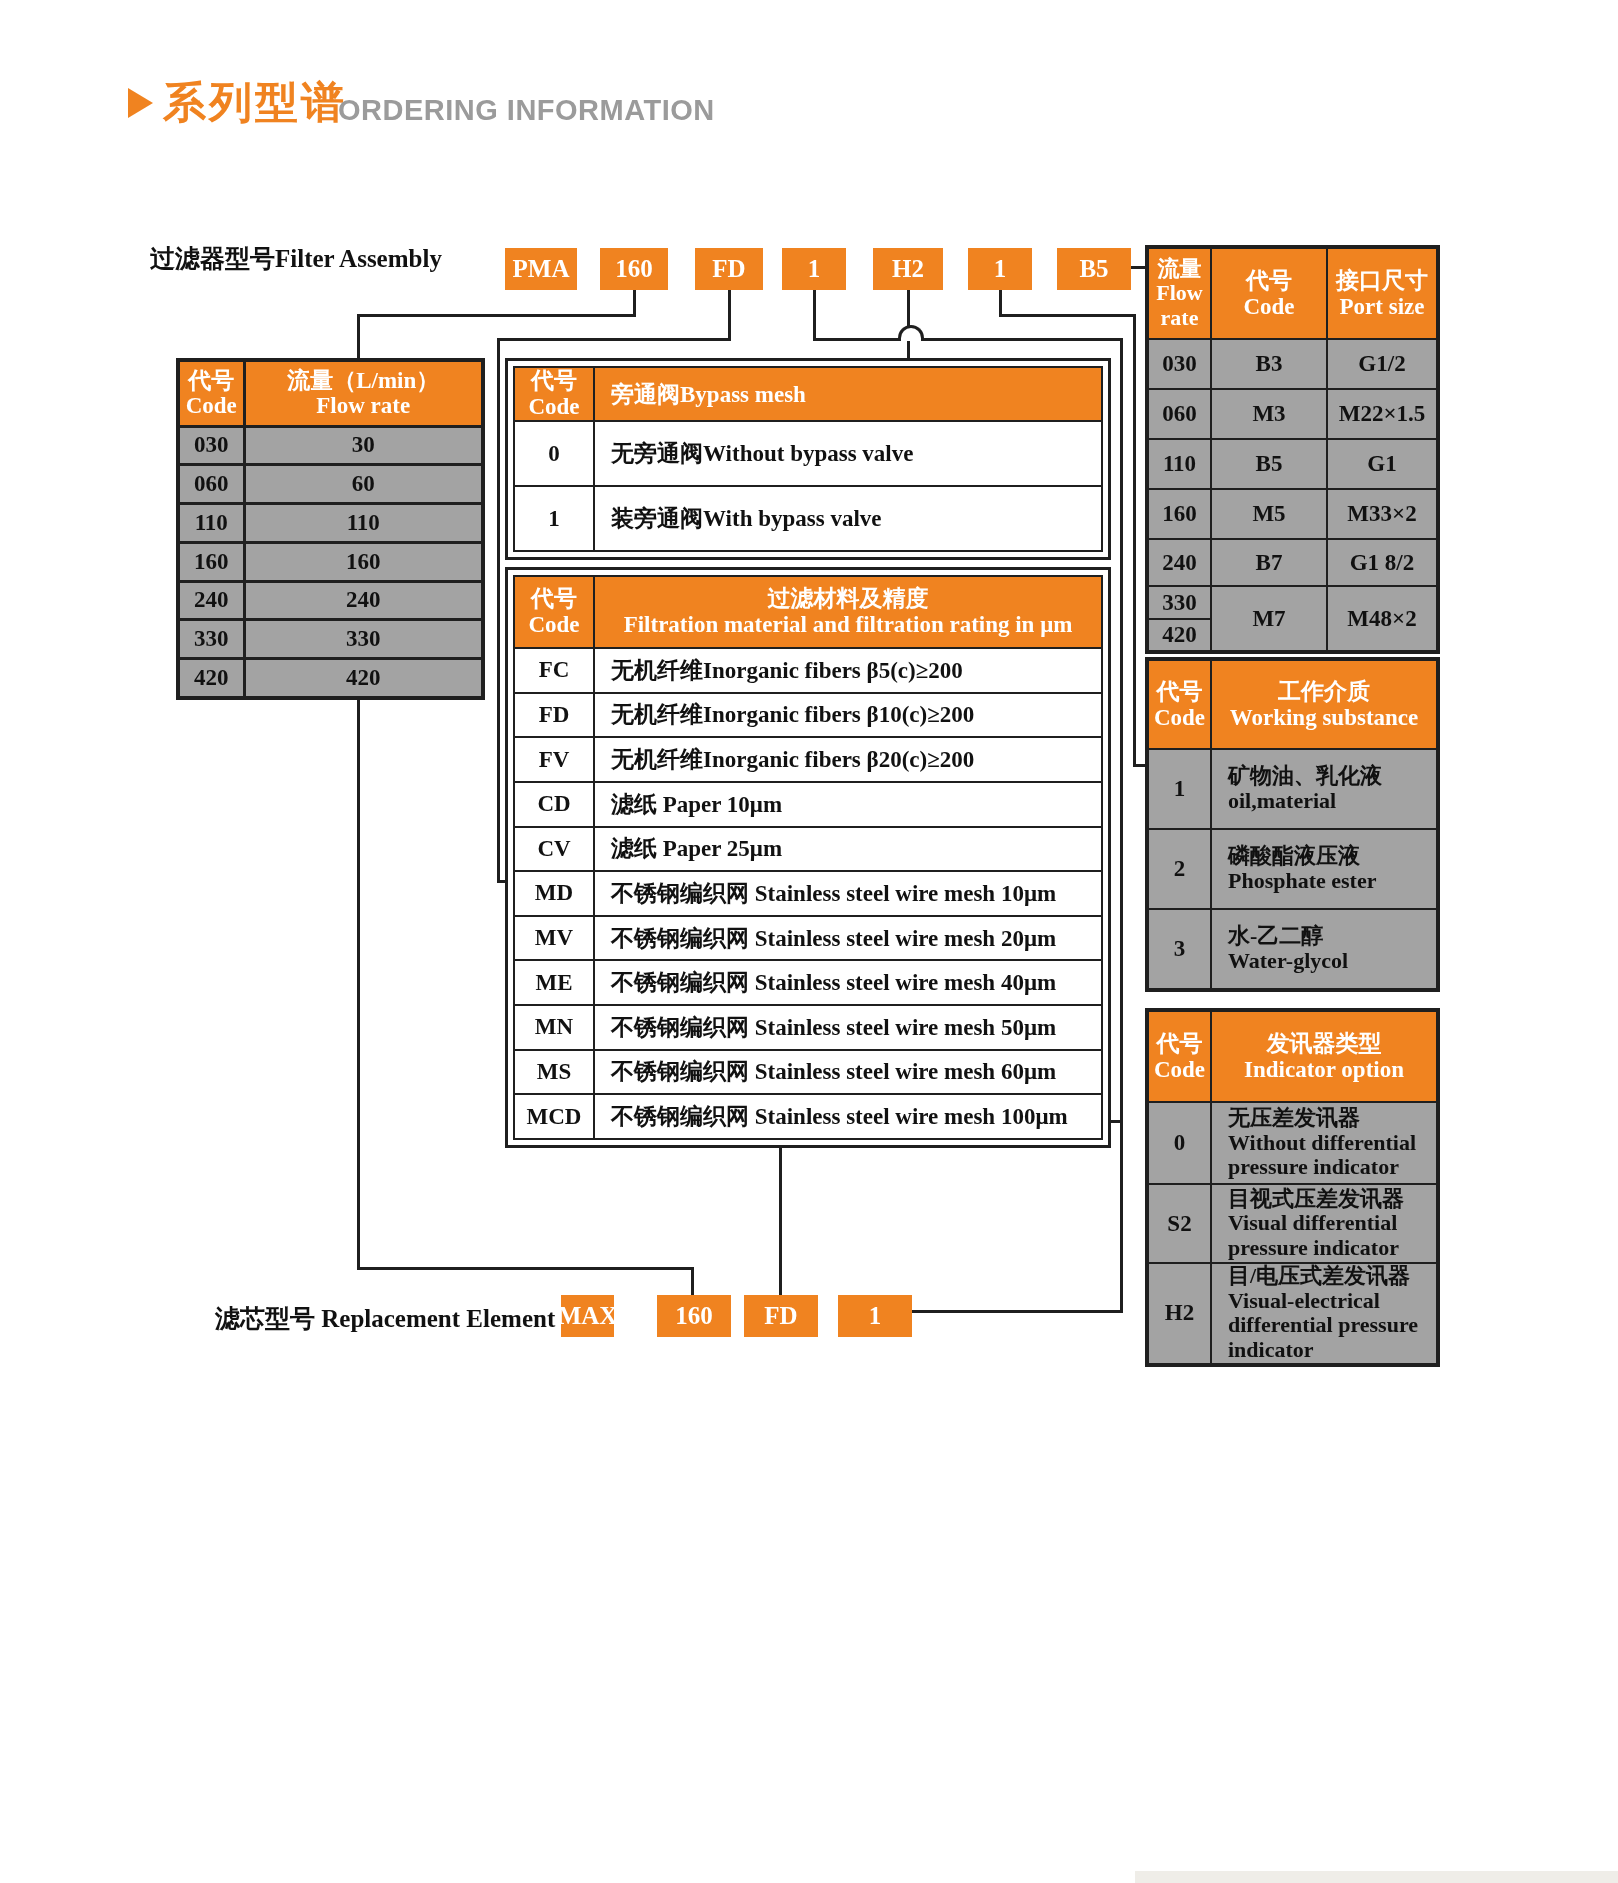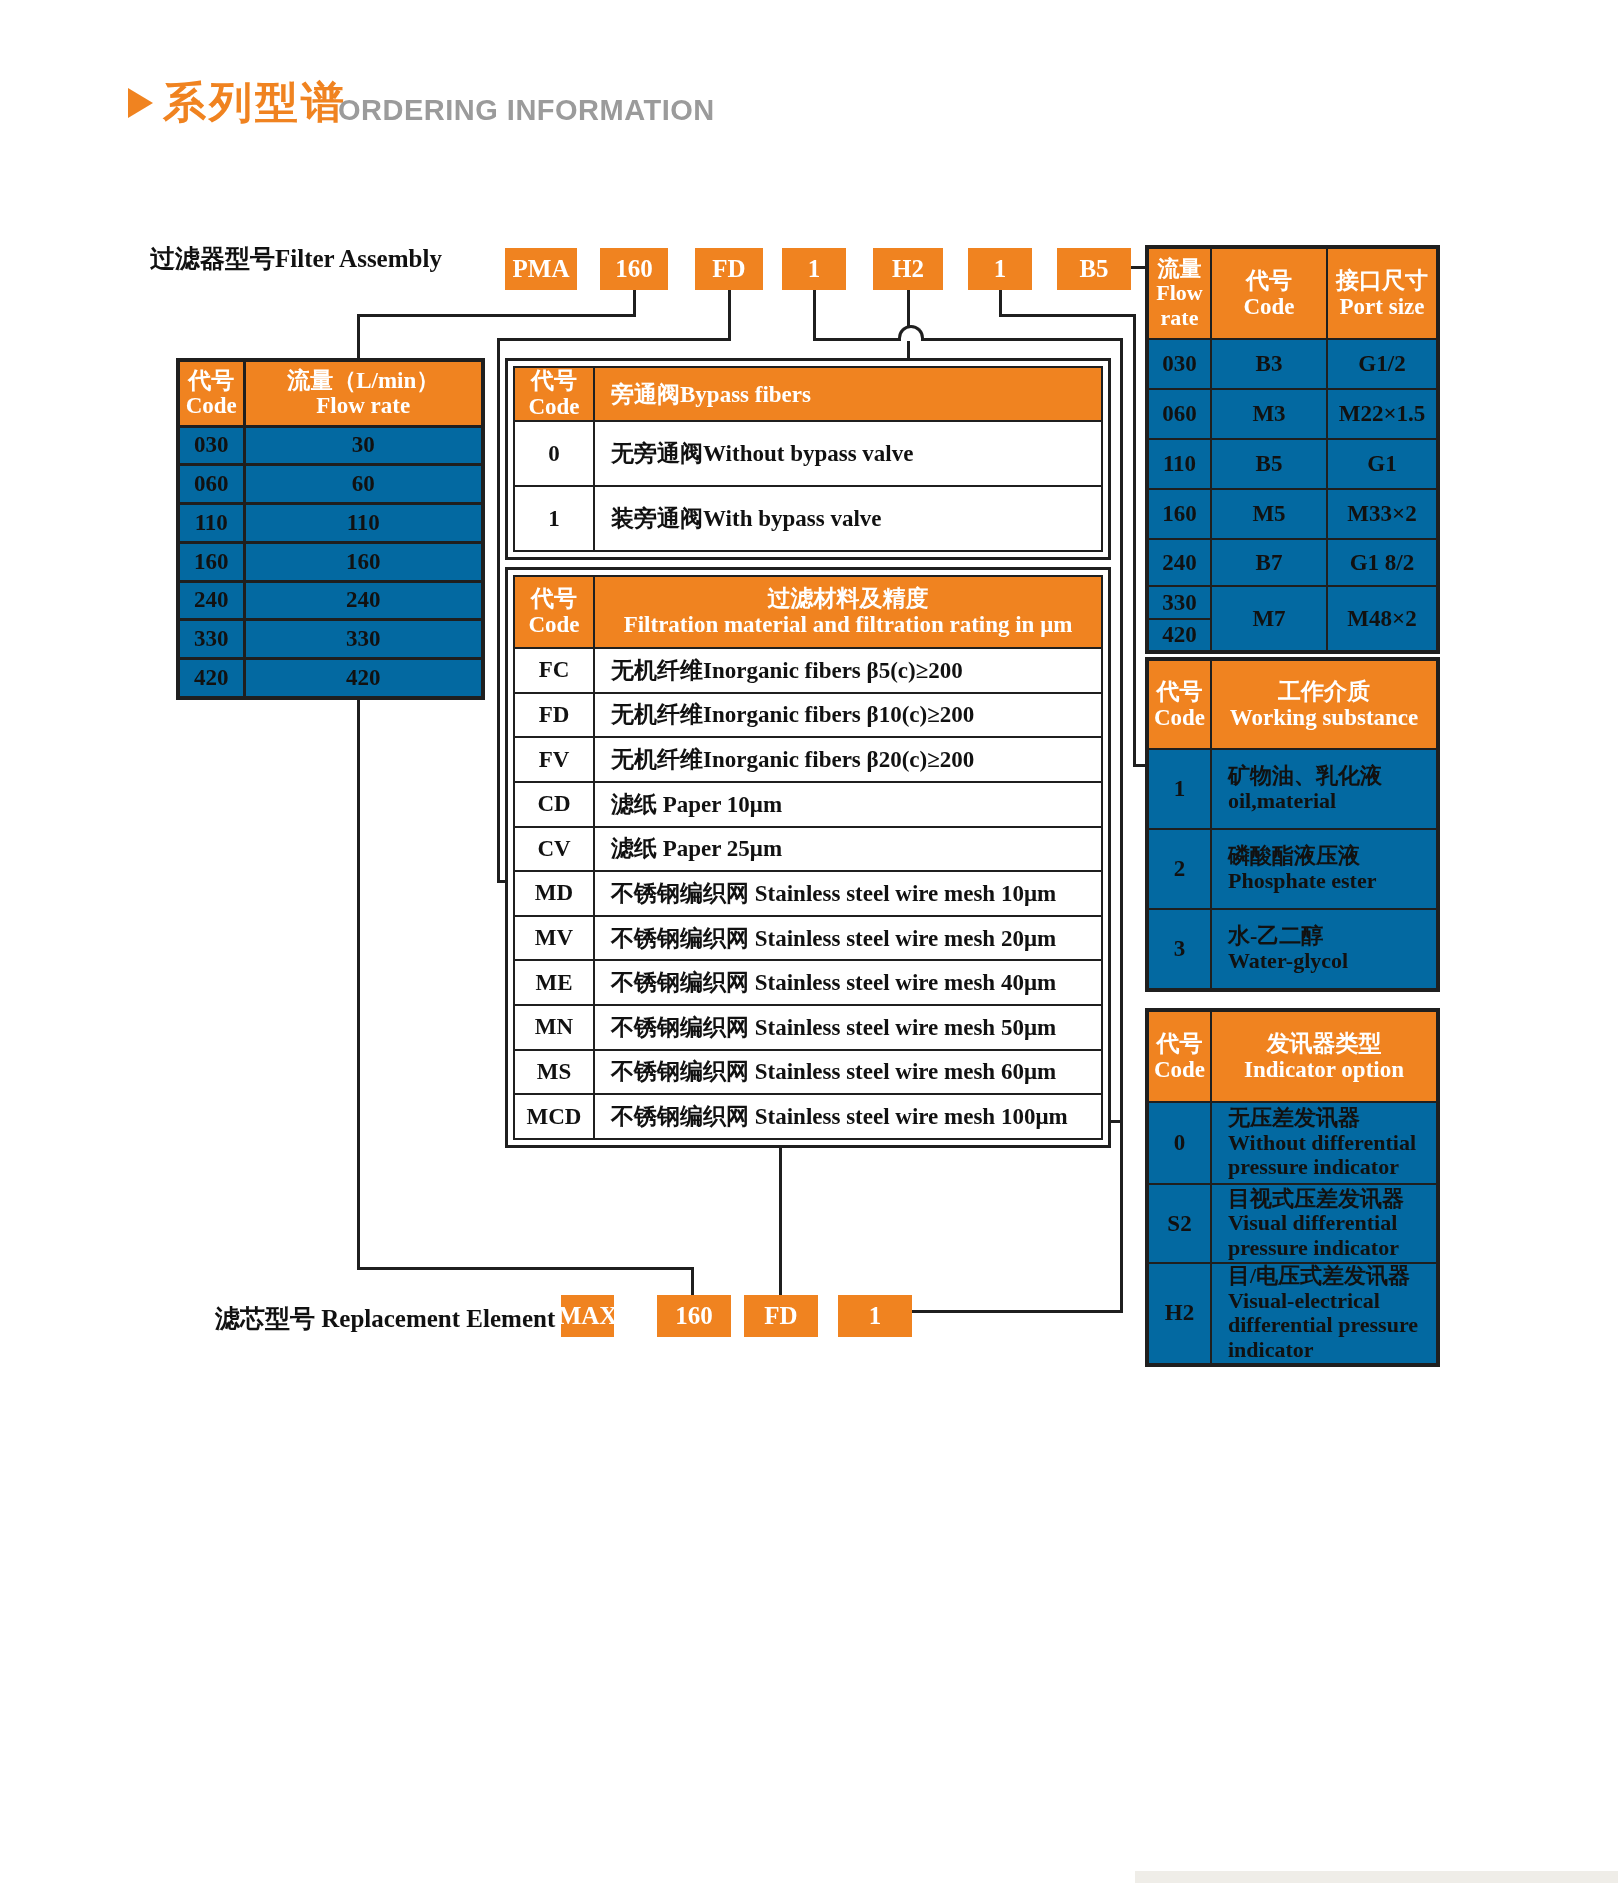--- a/index.html
+++ b/index.html
@@ -20,21 +20,21 @@
   
   .codebox { position:absolute; height:42px; background:#F08320; color:#fff; font-weight:bold;
              font-size:25px; display:flex; align-items:center; justify-content:center; }
 
   
   .line { position:absolute; background:#1f1f1f; }
   .hop { position:absolute; left:898px; top:325px; width:26px; height:16px; box-sizing:border-box;
          border:3px solid #1f1f1f; border-bottom:none; border-radius:13px 13px 0 0; background:#fff; }
 
   
-  table.t { position:absolute; border-collapse:collapse; table-layout:fixed; background:#0369a1; }
+  table.t { position:absolute; border-collapse:collapse; table-layout:fixed; background:#a3a3a3; }
   table.t td { border:2px solid #1f1f1f; font-weight:bold; text-align:center; padding:0; font-size:23px; }
   .hd { background:#F08320; color:#fff; }
   .cn, .en { display:block; line-height:1.12; }
   .left { text-align:left !important; padding-left:16px !important; }
 
   
   table.flow { left:176px; top:358px; width:309px; height:342px; border:4px solid #1f1f1f; }
   table.flow td { border-width:3px; font-size:23px; }
 
   
@@ -153,21 +153,21 @@
       <colgroup>
           <col style="width:80px">
           <col>
         </colgroup>
       <tbody>
           <tr style="height:54px">
         <td class="hd">
               <span class="cn">代号</span>
               <span class="en">Code</span>
             </td>
-        <td class="hd left">旁通阀Bypass fibers</td>
+        <td class="hd left">旁通阀Bypass mesh</td>
       </tr>
       <tr>
             <td>0</td>
             <td class="left">无旁通阀Without bypass valve</td>
           </tr>
       <tr>
             <td>1</td>
             <td class="left">装旁通阀With bypass valve</td>
           </tr>
     </tbody>

